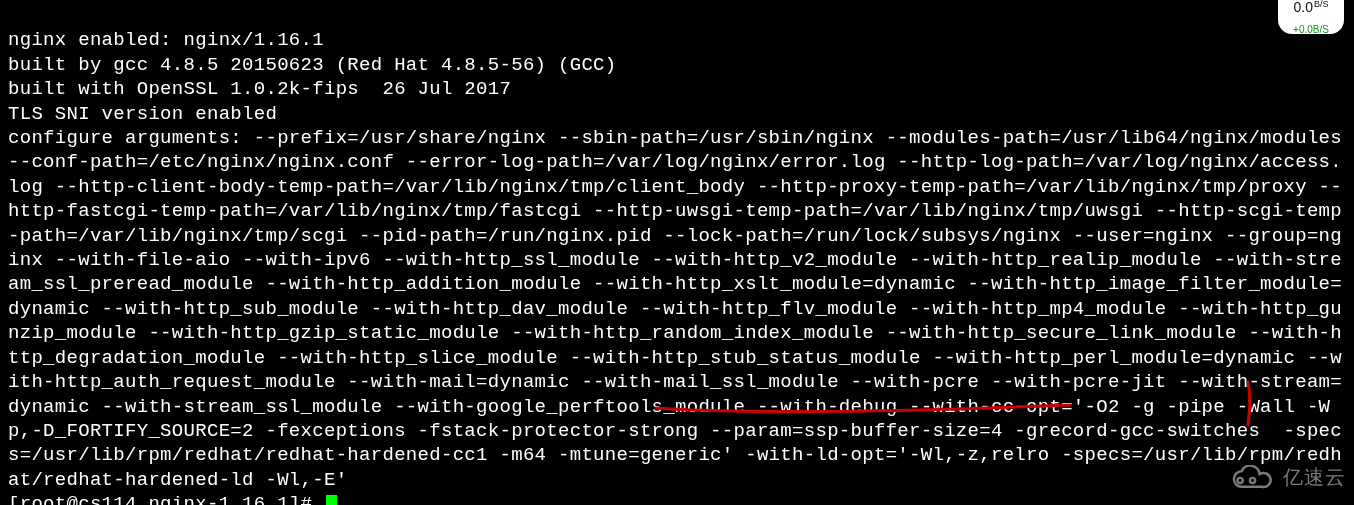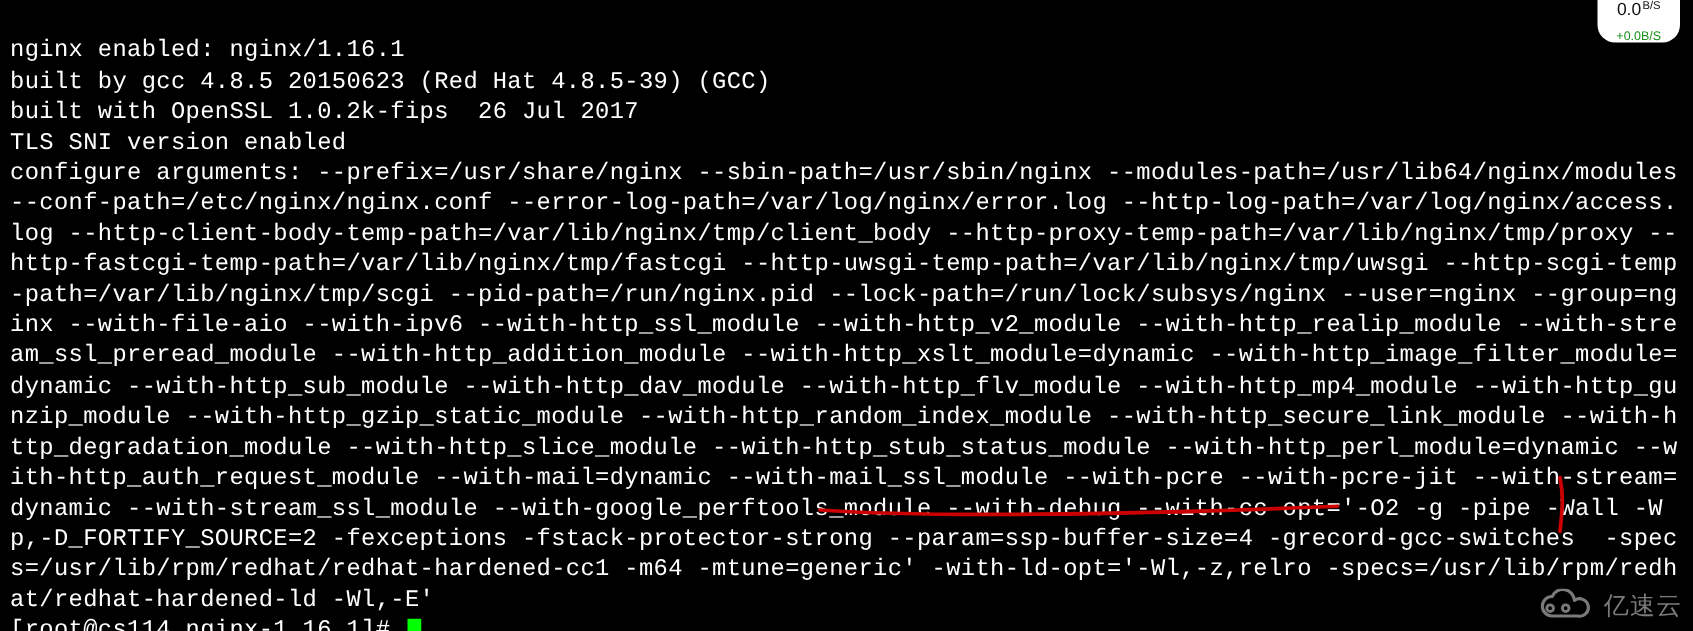--- a/index.html
+++ b/index.html
@@ -49,21 +49,21 @@
   .speed-widget .row1 { font-size: 14px; color:#111; }
   .speed-widget .row1 .unit { font-size: 9px; vertical-align: top; margin-left:1px;}
   .speed-widget .row2 { font-size: 10px; color:#1a8f1a; margin-top:11px;}
   
   .watermark {
     position: absolute;
     right: 8px;
     bottom: 0px;
     height: 40px;
     display: flex;
-    align-items: center;
+    align-items: flex-start;
     gap: 6px;
     opacity: .9;
   }
   .watermark svg { width: 52px; height: 28px; }
   .watermark .txt {
     font-family: "Microsoft YaHei", Arial, sans-serif;
     font-size: 20px;
     color: #888888;
     letter-spacing: 1px;
   }
@@ -71,21 +71,21 @@
   .anno {
     position: absolute;
     pointer-events: none;
   }
 </style>
 </head>
 <body>
 
 <div class="terminal">
 <span>nginx enabled: nginx/1.16.1</span>
-<span>built by gcc 4.8.5 20150623 (Red Hat 4.8.5-39) (GCC)</span>
+<span>built by gcc 4.8.5 20150623 (Red Hat 4.8.5-56) (GCC)</span>
 <span>built with OpenSSL 1.0.2k-fips  26 Jul 2017</span>
 <span>TLS SNI version enabled</span>
 <span>configure arguments: --prefix=/usr/share/nginx --sbin-path=/usr/sbin/nginx --modules-path=/usr/lib64/nginx/modules --conf-path=/etc/nginx/nginx.conf --error-log-path=/var/log/nginx/error.log --http-log-path=/var/log/nginx/access.log --http-client-body-temp-path=/var/lib/nginx/tmp/client_body --http-proxy-temp-path=/var/lib/nginx/tmp/proxy --http-fastcgi-temp-path=/var/lib/nginx/tmp/fastcgi --http-uwsgi-temp-path=/var/lib/nginx/tmp/uwsgi --http-scgi-temp-path=/var/lib/nginx/tmp/scgi --pid-path=/run/nginx.pid --lock-path=/run/lock/subsys/nginx --user=nginx --group=nginx --with-file-aio --with-ipv6 --with-http_ssl_module --with-http_v2_module --with-http_realip_module --with-stream_ssl_preread_module --with-http_addition_module --with-http_xslt_module=dynamic --with-http_image_filter_module=dynamic --with-http_sub_module --with-http_dav_module --with-http_flv_module --with-http_mp4_module --with-http_gunzip_module --with-http_gzip_static_module --with-http_random_index_module --with-http_secure_link_module --with-http_degradation_module --with-http_slice_module --with-http_stub_status_module --with-http_perl_module=dynamic --with-http_auth_request_module --with-mail=dynamic --with-mail_ssl_module --with-pcre --with-pcre-jit --with-stream=dynamic --with-stream_ssl_module --with-google_perftools_module --with-debug --with-cc-opt='-O2 -g -pipe -Wall -Wp,-D_FORTIFY_SOURCE=2 -fexceptions -fstack-protector-strong --param=ssp-buffer-size=4 -grecord-gcc-switches  -specs=/usr/lib/rpm/redhat/redhat-hardened-cc1 -m64 -mtune=generic' -with-ld-opt='-Wl,-z,relro -specs=/usr/lib/rpm/redhat/redhat-hardened-ld -Wl,-E'</span>
 <span>[root@cs114 nginx-1.16.1]# </span><span class="cursor"></span>
 </div>
 
 <div class="speed-widget">
   <div class="row1">
     <span>0.0</span><span class="unit">B/S</span>
   </div>

